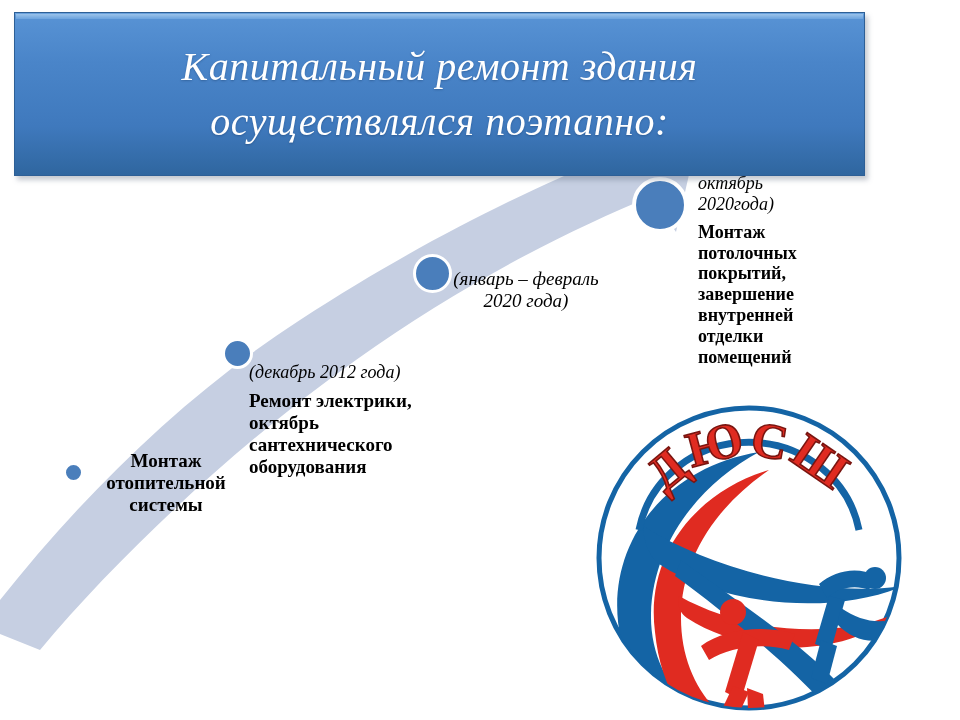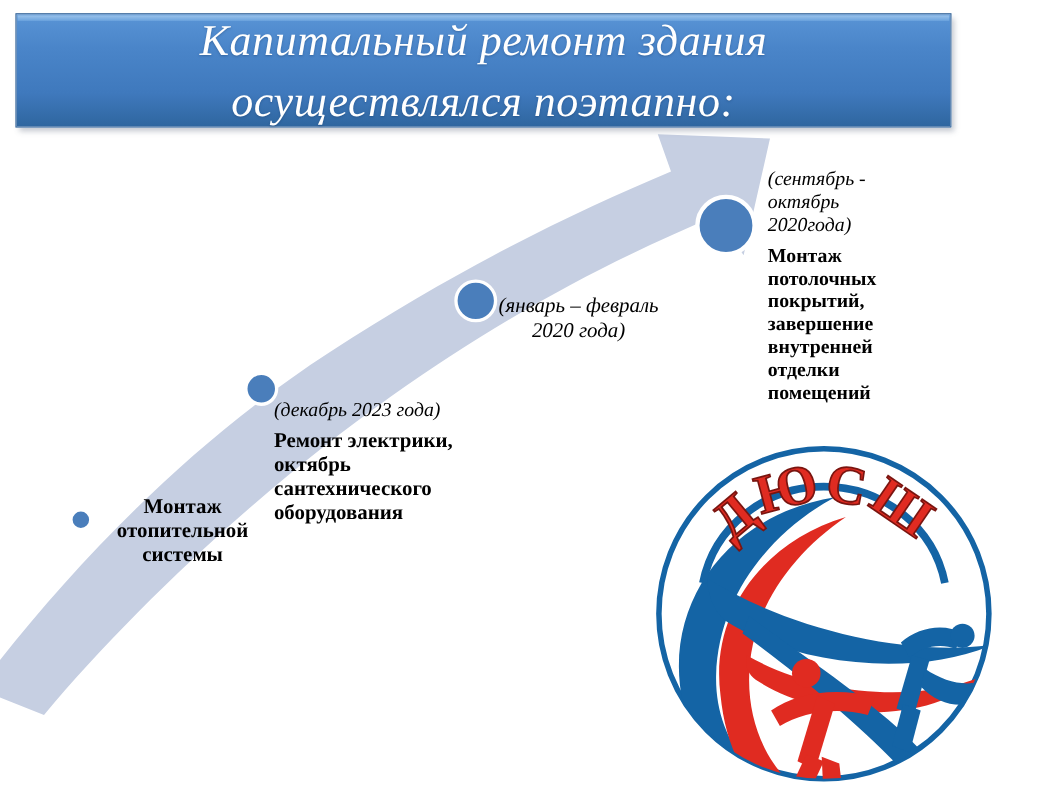--- a/index.html
+++ b/index.html
@@ -16,21 +16,21 @@
     background: #ffffff;
     font-family: "Liberation Serif", "DejaVu Serif", serif;
   }
 
   
   #title-banner {
     position: absolute;
     left: 14px;
     top: 12px;
     width: 851px;
-    height: 104px;
+    height: 164px;
     background: linear-gradient(to bottom,
                 #6ba3de 0px, #5792d4 4px,
                 #4a85c9 30%, #3f79bd 70%, #2f669f 100%);
     border: 1px solid #2d5f96;
     box-shadow: 3px 4px 5px rgba(90,100,120,0.35);
     box-sizing: border-box;
     display: flex;
     flex-direction: column;
     align-items: center;
     justify-content: center;
@@ -144,21 +144,21 @@
   <div class="stage-dot" id="dot-1"></div>
   <div class="stage-dot" id="dot-2"></div>
   <div class="stage-dot" id="dot-3"></div>
   <div class="stage-dot" id="dot-4"></div>
 
   <div class="stage-block" id="stage-1">
     <p class="stage-desc">Монтаж отопительной системы</p>
   </div>
 
   <div class="stage-block" id="stage-2">
-    <p class="stage-date">(декабрь 2023 года)</p>
+    <p class="stage-date">(декабрь 2012 года)</p>
     <p class="stage-desc">Ремонт электрики, октябрь сантехнического оборудования</p>
   </div>
 
   <div class="stage-block" id="stage-3">
     <p class="stage-date">(январь – февраль 2020 года)</p>
   </div>
 
   <div class="stage-block" id="stage-4">
     <p class="stage-date">(сентябрь - октябрь 2020года)</p>
     <p class="stage-desc">Монтаж потолочных покрытий, завершение внутренней отделки помещений</p>

